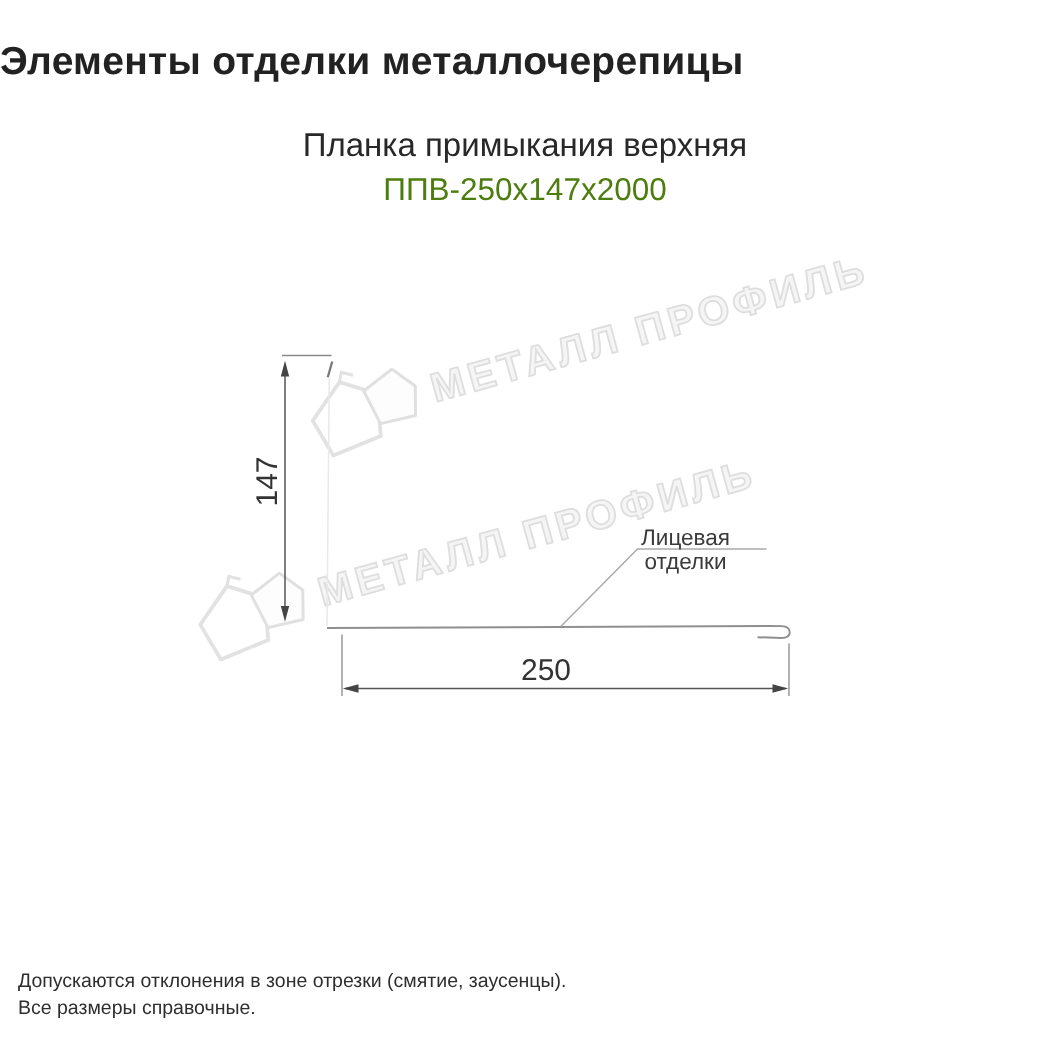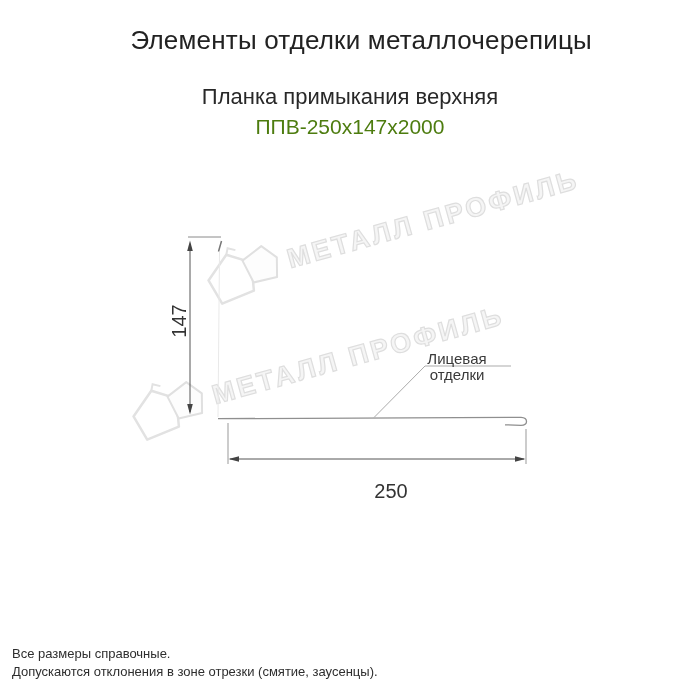--- a/index.html
+++ b/index.html
@@ -8,22 +8,22 @@
     background: #ffffff;
     font-family: "Liberation Sans", sans-serif;
     overflow: hidden;
     position: relative;
   }
   .abs { position: absolute; }
 
   
   .page-title {
     top: 25px; left: 0; width: 592px;
-    text-align: right;
-    font-size: 26px; font-weight: 400;
+    text-align: left;
+    font-size: 26px; font-weight: 700;
     color: #222222; letter-spacing: 0.2px;
   }
   .product-name {
     top: 84px; left: 0; width: 700px;
     text-align: center;
     font-size: 22px; font-weight: 400;
     color: #282828;
   }
   .product-code {
     top: 115px; left: 0; width: 700px;
@@ -61,23 +61,22 @@
     z-index: 3;
     font-size: 20px;
     color: #333333;
     white-space: nowrap;
   }
   .dim-height-label {
     left: 179px; top: 321px;
     transform: translate(-50%, -50%) rotate(-90deg);
   }
   .dim-width-label {
-    left: 391px; top: 448px;
+    left: 364px; top: 448px;
     transform: translate(-50%, -50%);
-    margin-top: 43px;
   }
   .face-side-label {
     z-index: 3;
     left: 457px; top: 367px;
     transform: translate(-50%, -50%);
     font-size: 15px;
     line-height: 16px;
     color: #3a3a3a;
     text-align: center;
     white-space: pre-line;
@@ -139,15 +138,15 @@
 
   <polyline points="374,417.5 425,366 511,366" fill="none" stroke="#ababab" stroke-width="1"></polyline>
 </svg>
 
 <div class="abs dim-label dim-height-label">147</div>
 <div class="abs dim-label dim-width-label">250</div>
 <div class="abs face-side-label">Лицевая
 отделки</div>
 
 <div class="abs footer-notes">
+  <div>Допускаются отклонения в зоне отрезки (смятие, заусенцы).</div>
   <div>Все размеры справочные.</div>
-  <div>Допускаются отклонения в зоне отрезки (смятие, заусенцы).</div>
 </div>
 
 </body></html>

